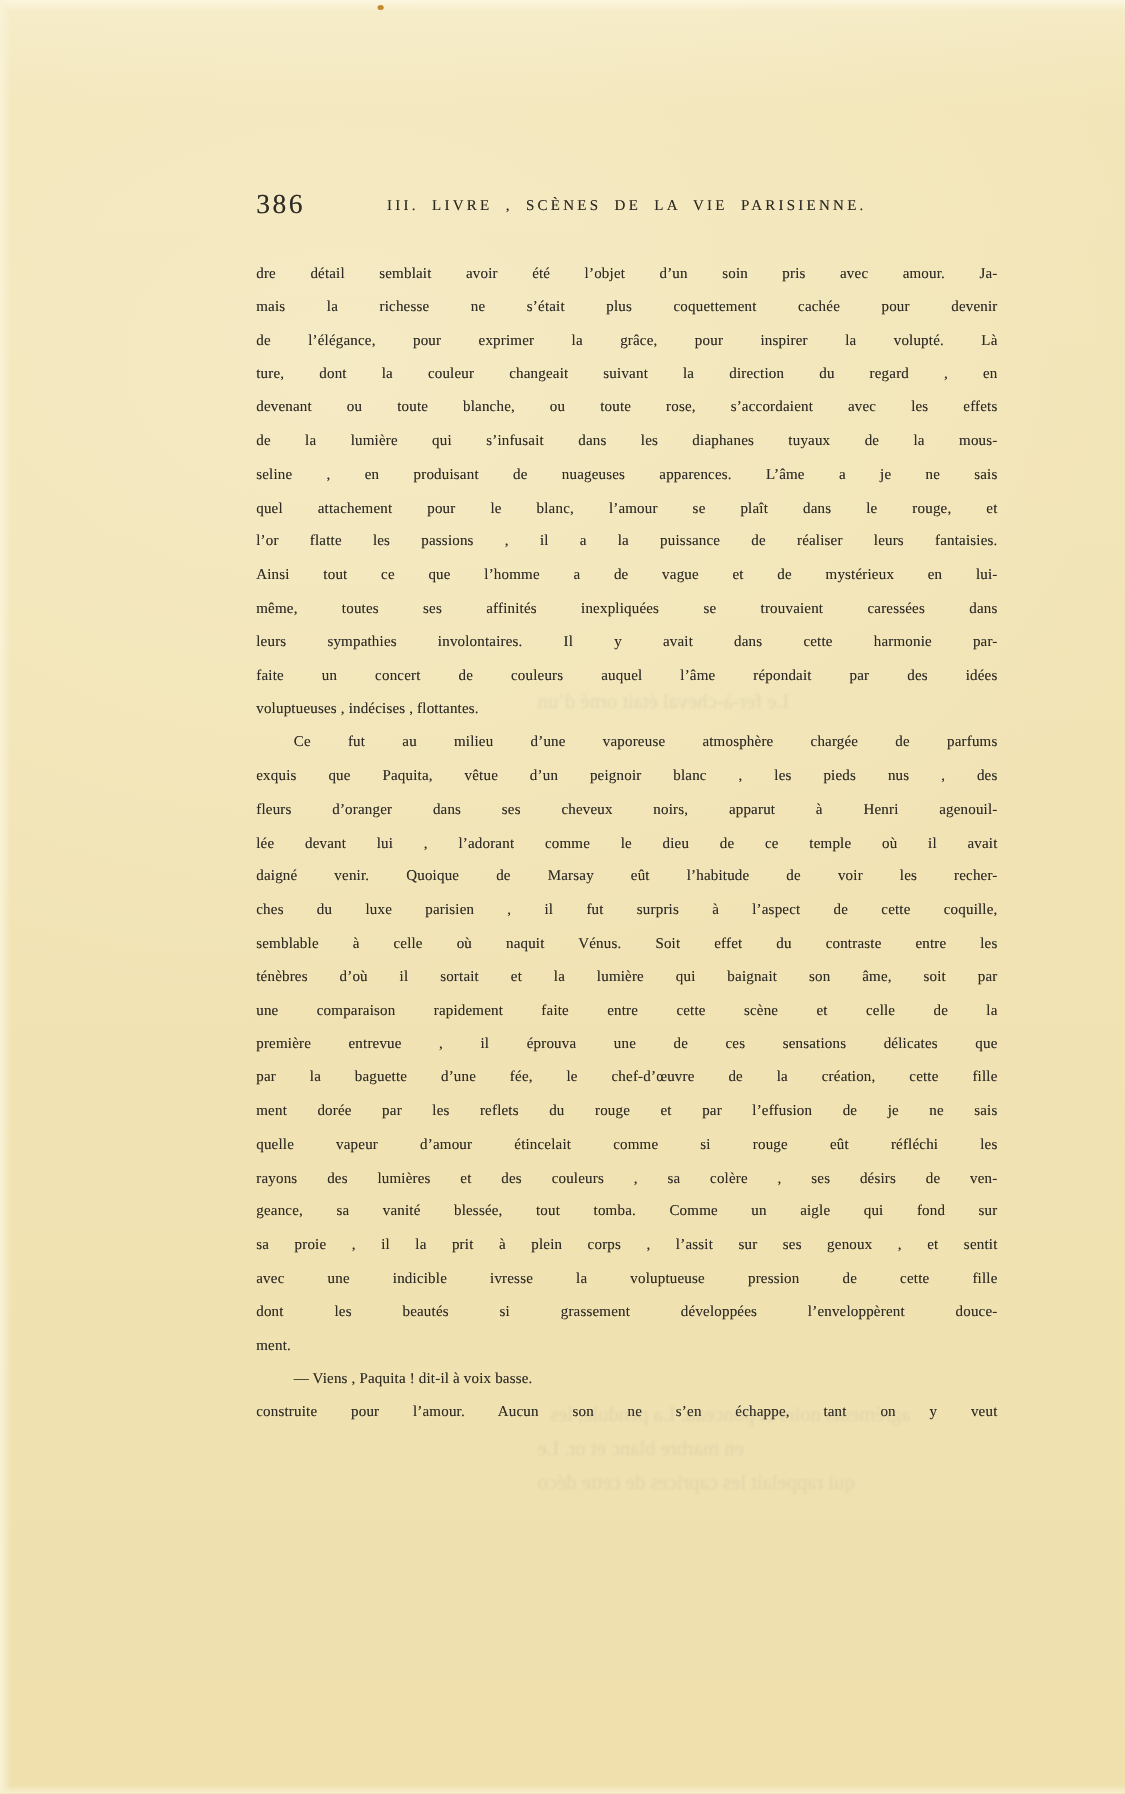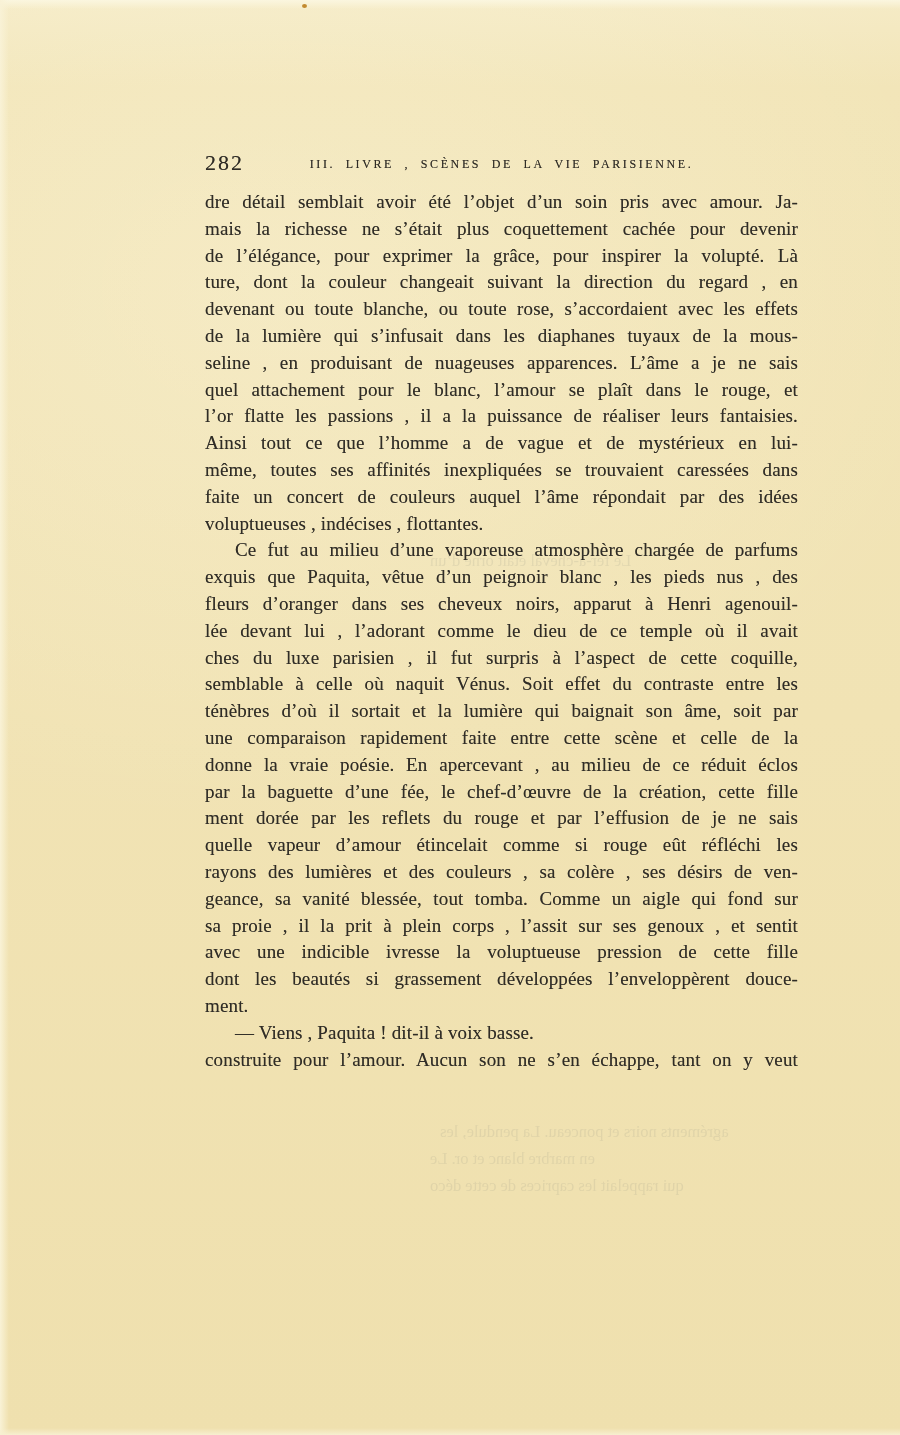--- a/index.html
+++ b/index.html
@@ -39,22 +39,22 @@
   .running-title {
     position: absolute; left: 0; right: 0; top: 7px;
     text-align: center;
     font-size: 12px; font-weight: normal;
     letter-spacing: 2.6px; word-spacing: 5px;
     text-shadow: 0 0 0.5px rgba(47,44,38,0.5);
     white-space: nowrap;
   }
 
   .body-text {
-    position: absolute; top: 189px; left: 205px; width: 593px;
-    font-size: 19px; letter-spacing: 0.15px;
+    position: absolute; top: 205px; left: 205px; width: 593px;
+    font-size: 12px; letter-spacing: 0.15px;
     text-shadow: 0 0 0.5px rgba(47,44,38,0.45);
   }
   .paragraph { margin: 0; padding: 0; }
   .line {
     display: block; height: 26.8px; line-height: 26.8px;
     text-align: justify; text-align-last: justify;
     overflow: visible; white-space: normal;
   }
   .line.indent { padding-left: 30px; }
   .line.parend { text-align-last: left; }
@@ -71,50 +71,52 @@
 </head>
 <body>
 
 <div class="page">
   <div class="edge-top"></div>
   <div class="edge-left"></div>
   <div class="edge-bottom"></div>
   <div class="speck" id="speck" style="top: 4px; left: 302px; background: rgb(194, 138, 47);"></div>
 
   <div class="header">
-    <span class="page-number">282</span>
+    <span class="page-number">386</span>
     <span class="running-title">III. LIVRE , SCÈNES DE LA VIE PARISIENNE.</span>
   </div>
 
   <div class="body-text" id="body-container">
       <div class="paragraph">
         <div class="line">dre détail semblait avoir été l’objet d’un soin pris avec amour. Ja-</div>
         <div class="line">mais la richesse ne s’était plus coquettement cachée pour devenir</div>
         <div class="line">de l’élégance, pour exprimer la grâce, pour inspirer la volupté. Là</div>
         <div class="line">ture, dont la couleur changeait suivant la direction du regard , en</div>
         <div class="line">devenant ou toute blanche, ou toute rose, s’accordaient avec les effets</div>
         <div class="line">de la lumière qui s’infusait dans les diaphanes tuyaux de la mous-</div>
         <div class="line">seline , en produisant de nuageuses apparences. L’âme a je ne sais</div>
         <div class="line">quel attachement pour le blanc, l’amour se plaît dans le rouge, et</div>
         <div class="line">l’or flatte les passions , il a la puissance de réaliser leurs fantaisies.</div>
         <div class="line">Ainsi tout ce que l’homme a de vague et de mystérieux en lui-</div>
         <div class="line">même, toutes ses affinités inexpliquées se trouvaient caressées dans</div>
+        <div class="line">leurs sympathies involontaires. Il y avait dans cette harmonie par-</div>
         <div class="line">faite un concert de couleurs auquel l’âme répondait par des idées</div>
         <div class="line parend">voluptueuses , indécises , flottantes.</div>
       </div>
       <div class="paragraph">
         <div class="line indent">Ce fut au milieu d’une vaporeuse atmosphère chargée de parfums</div>
         <div class="line">exquis que Paquita, vêtue d’un peignoir blanc , les pieds nus , des</div>
         <div class="line">fleurs d’oranger dans ses cheveux noirs, apparut à Henri agenouil-</div>
         <div class="line">lée devant lui , l’adorant comme le dieu de ce temple où il avait</div>
+        <div class="line">daigné venir. Quoique de Marsay eût l’habitude de voir les recher-</div>
         <div class="line">ches du luxe parisien , il fut surpris à l’aspect de cette coquille,</div>
         <div class="line">semblable à celle où naquit Vénus. Soit effet du contraste entre les</div>
         <div class="line">ténèbres d’où il sortait et la lumière qui baignait son âme, soit par</div>
         <div class="line">une comparaison rapidement faite entre cette scène et celle de la</div>
-        <div class="line">donne la vraie poésie. En apercevant , au milieu de ce réduit éclos</div>
+        <div class="line">première entrevue , il éprouva une de ces sensations délicates que</div>
         <div class="line">par la baguette d’une fée, le chef-d’œuvre de la création, cette fille</div>
         <div class="line">ment dorée par les reflets du rouge et par l’effusion de je ne sais</div>
         <div class="line">quelle vapeur d’amour étincelait comme si rouge eût réfléchi les</div>
         <div class="line">rayons des lumières et des couleurs , sa colère , ses désirs de ven-</div>
         <div class="line">geance, sa vanité blessée, tout tomba. Comme un aigle qui fond sur</div>
         <div class="line">sa proie , il la prit à plein corps , l’assit sur ses genoux , et sentit</div>
         <div class="line">avec une indicible ivresse la voluptueuse pression de cette fille</div>
         <div class="line">dont les beautés si grassement développées l’enveloppèrent douce-</div>
         <div class="line parend">ment.</div>
       </div>

